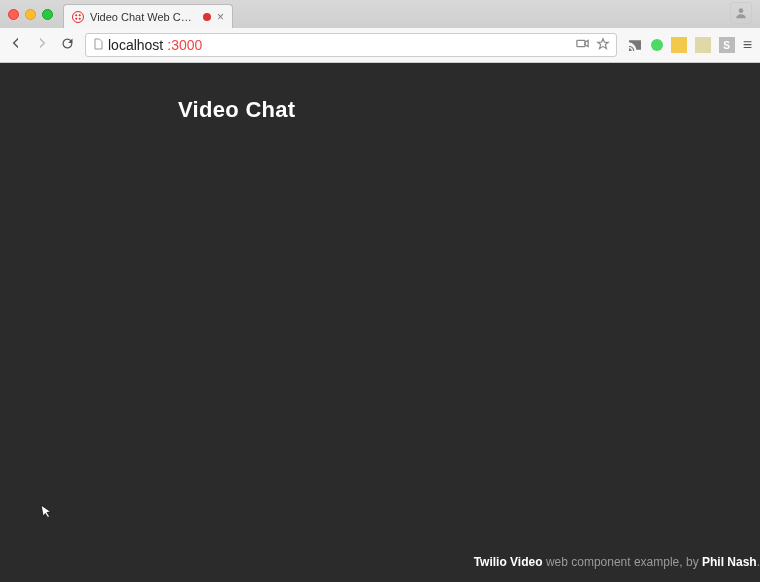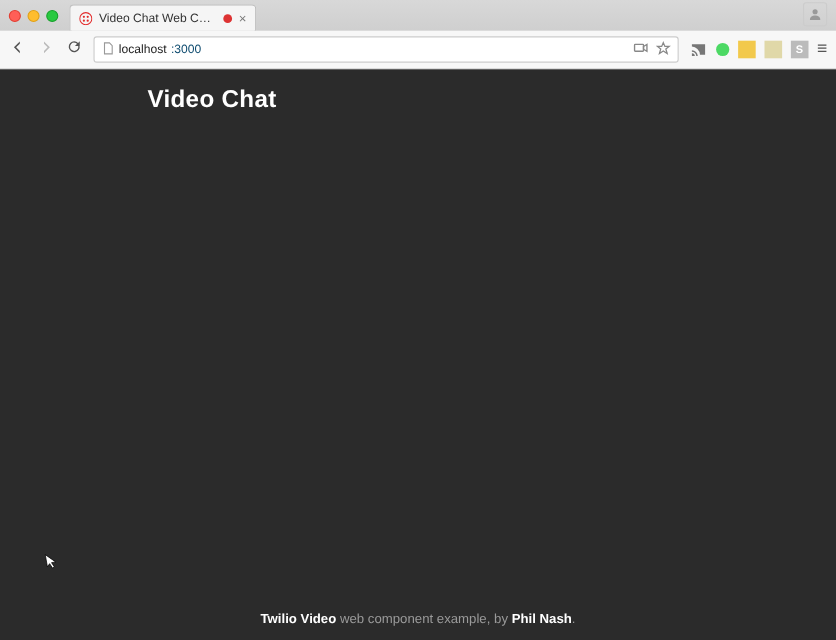--- a/index.html
+++ b/index.html
@@ -63,47 +63,48 @@
     .nav-btn.disabled { color:#bbb; cursor:default;}
     .omnibox {
       flex:1;
       display:flex;
       align-items:center;
       height:24px;
       background:#fff;
       border:1px solid #ccc;
       border-radius:3px;
       padding:11px 6px;
-      font-size:11px;
+      font-size:14px;
       color:#333;
       gap:4px;
     }
     .omnibox .page-icon { color:#999; font-size:12px;}
     .omnibox .host-bold { color:#222;}
-    .omnibox .host-rest { color:#0c4a6e;}
+    .omnibox .host-rest { color:#ef4444;}
     .omnibox-right { color:#999; font-size:13px; display:flex; gap:6px; align-items:center;}
     .ext-icons { display:flex; gap:8px; align-items:center;}
     .ext { width:16px; height:16px; display:flex;align-items:center;justify-content:center;font-size:12px;}
     .ext.cast svg{width:16px;height:16px;fill:#777;}
     .ext.dot { width:12px;height:12px;border-radius:50%;background:#4cd964;}
     .ext.sq1 { background:#f2c94c;}
     .ext.sq2 { background:#e0d8a8;}
     .ext.sq3 { background:#bbb;color:#fff;font-weight:bold;font-size:10px;}
     .hamburger { font-size:16px;color:#555;}
     .profile { width:22px;height:22px;border:1px solid #ccc;border-radius:3px;display:flex;align-items:center;justify-content:center;color:#999;font-size:13px;}
     .profile-wrap{position:absolute;top:2px;right:8px;}
     
     .page {
       background:#2b2b2b;
       height: calc(582px - 62px);
       position:relative;
       color:#fff;
     }
     .page-inner {
-      padding: 14px 0 0 134px;
+      padding: 34px 0 0 134px;
+      margin-left: 44px;
     }
     h1.title {
       font-size:22px;
       font-weight:700;
       color:#fff;
       letter-spacing:0.3px;
       margin-bottom:108px;
     }
     .video-frame {
       width:298px;
@@ -145,21 +146,21 @@
     .hangup{
       position:absolute;left:6px;bottom:6px;
       background:#efefef;color:#222;
       font-size:10px;padding:2px 6px;
       border:1px solid #bbb;border-radius:3px;
       font-family:Arial,sans-serif;
     }
     
     .footer{
       position:absolute;left:0;right:0;bottom:14px;
-      text-align:center;font-size:12px;color:#9a9a9a;
+      text-align:right;font-size:12px;color:#9a9a9a;
     }
     .footer .strong{color:#fff;font-weight:700;}
     .cursor{
       position:absolute;left:40px;bottom:62px;
       font-size:15px;color:#fff;
       transform:rotate(-10deg);
     }
   </style>
 </head>
 <body>

